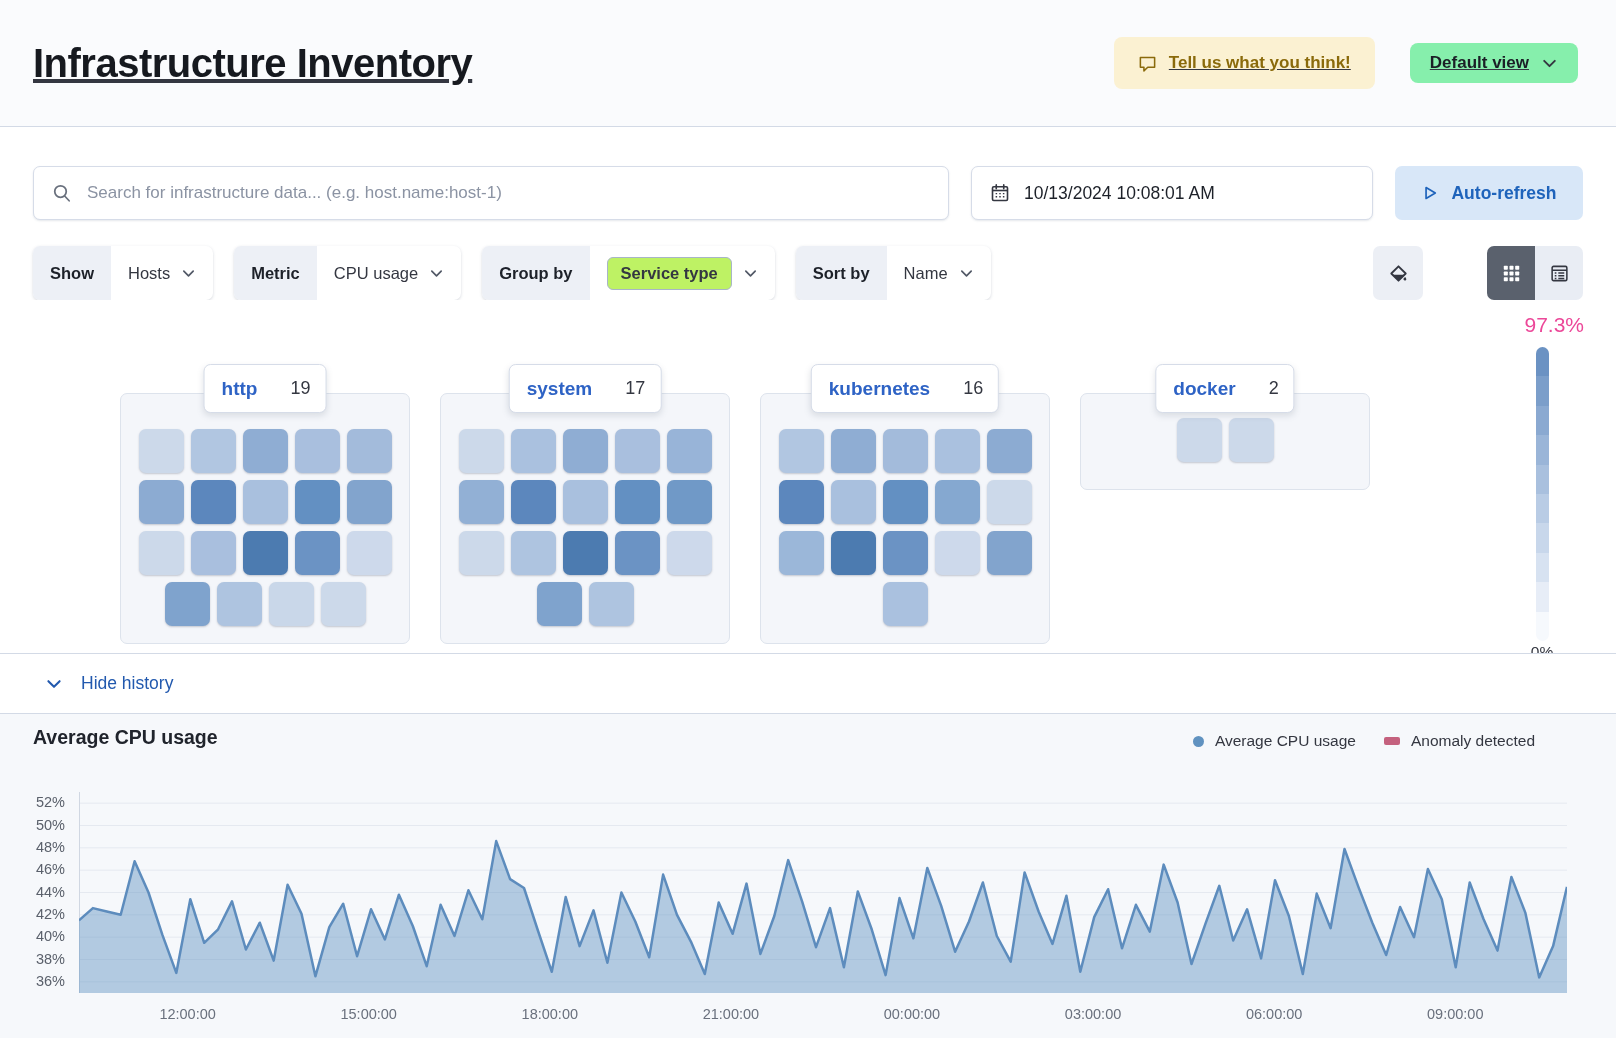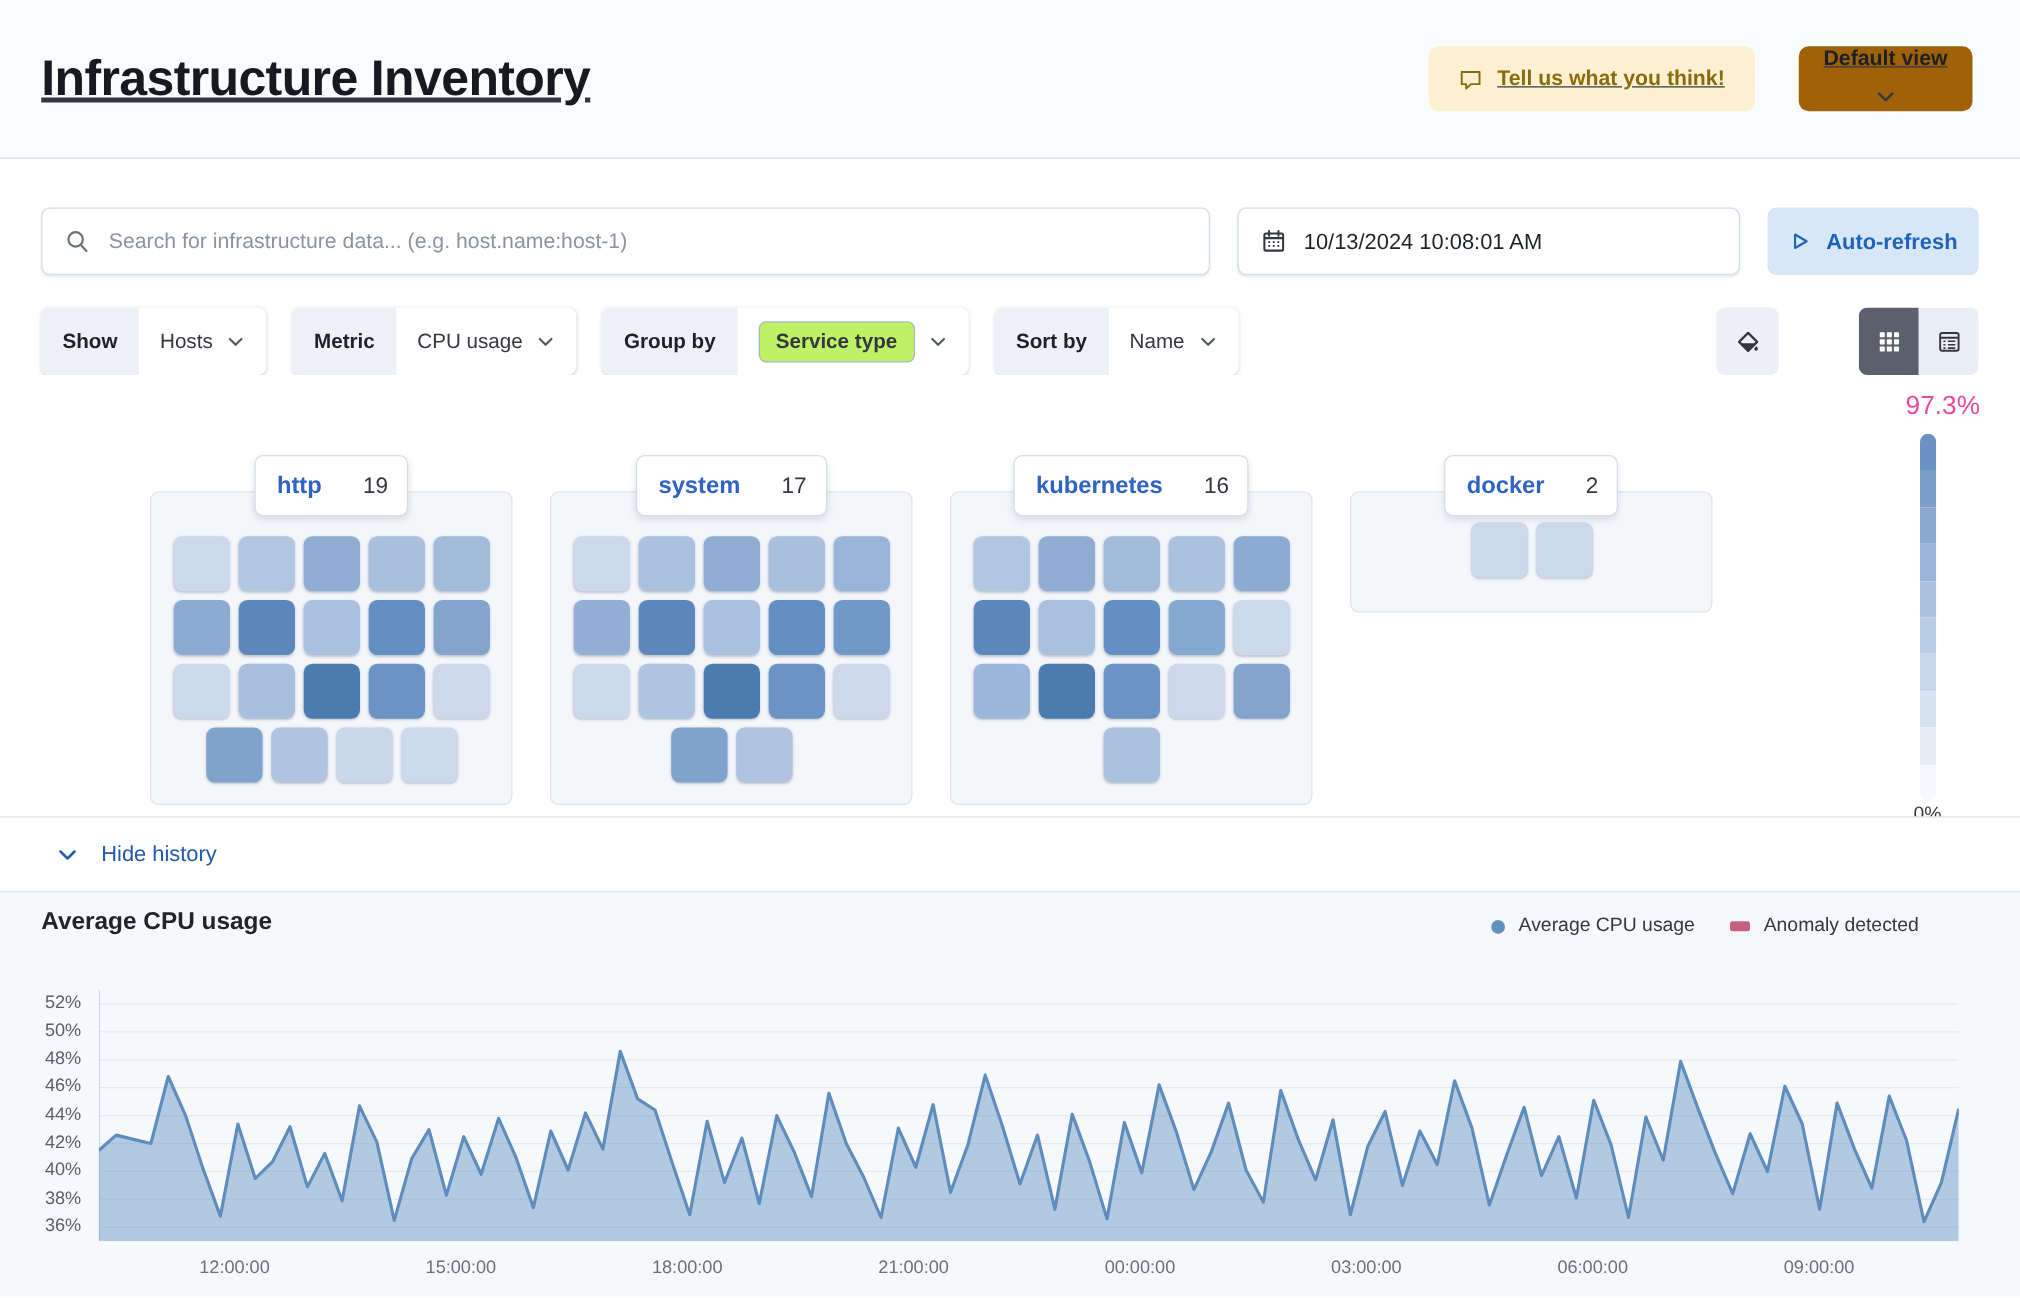--- a/index.html
+++ b/index.html
@@ -8,33 +8,33 @@
   svg { display:block; }
 
   
   .app-header { height:127px; background:#fafbfd; border-bottom:1px solid #d3dae6;
     display:flex; align-items:center; justify-content:space-between; padding:0 38px 0 33px;text-decoration:underline; }
   .page-title { font-size:40px; font-weight:bold; letter-spacing:-0.5px; color:#16191f; }
   .header-actions { display:flex; gap:35px; align-items:center; }
   .btn { border:none; cursor:pointer; display:flex; align-items:center; border-radius:8px;
     font-family:inherit; font-size:17px; }
   .btn-feedback { background:#fbf1d2; color:#8a6a0b; font-weight:600; height:52px; padding:0 24px; gap:12px; }
-  .btn-view { background:#a16207; color:#1b1f26; font-weight:600; height:52px; padding:0 20px; gap:12px;flex-direction:column; }
+  .btn-view { background:#86efac; color:#1b1f26; font-weight:600; height:40px; padding:0 20px; gap:12px; }
 
   
   .controls { padding:0 33px; }
   .search-row { margin-top:39px; display:flex; gap:22px; height:54px; }
   .search-box { flex:1; display:flex; align-items:center; gap:15px; background:#fff;
     border:1px solid #d6dce8; border-radius:7px; padding:0 18px; box-shadow:0 1px 2px rgba(152,162,179,.25); }
   .search-box input { border:none; outline:none; flex:1; font-size:17px; font-family:inherit; color:#343741; background:transparent; }
   .search-box input::placeholder { color:#8b93a3; }
   .date-picker { width:402px; display:flex; align-items:center; gap:14px; background:#fff;
     border:1px solid #d6dce8; border-radius:7px; padding:0 18px; font-size:17.5px; color:#1d2129;
     box-shadow:0 1px 2px rgba(152,162,179,.25); cursor:pointer; }
-  .btn-autorefresh { width:169px; justify-content:center; background:#d8e7f8; color:#1e63bb;
+  .btn-autorefresh { width:188px; justify-content:center; background:#d8e7f8; color:#1e63bb;
     font-weight:600; font-size:17.5px; gap:12px; border-radius:7px; }
 
   
   .toolbar-row { margin-top:26px; display:flex; gap:21px; height:54px; align-items:stretch; }
   .ctrl { display:flex; border-radius:7px; overflow:hidden; background:#fff;
     box-shadow:0 1px 3px rgba(120,130,150,.3); cursor:pointer; }
   .ctrl-label { background:#edf0f6; display:flex; align-items:center; padding:0 17px;
     font-size:16.5px; font-weight:bold; color:#1d2129; }
   .ctrl-value { display:flex; align-items:center; gap:11px; padding:0 17px; font-size:16.5px; color:#343741; }
   .ctrl-pill { border:1.5px solid #a8b5c7; border-radius:6px; padding:6px 13px; font-weight:600; background:#bef264; }

